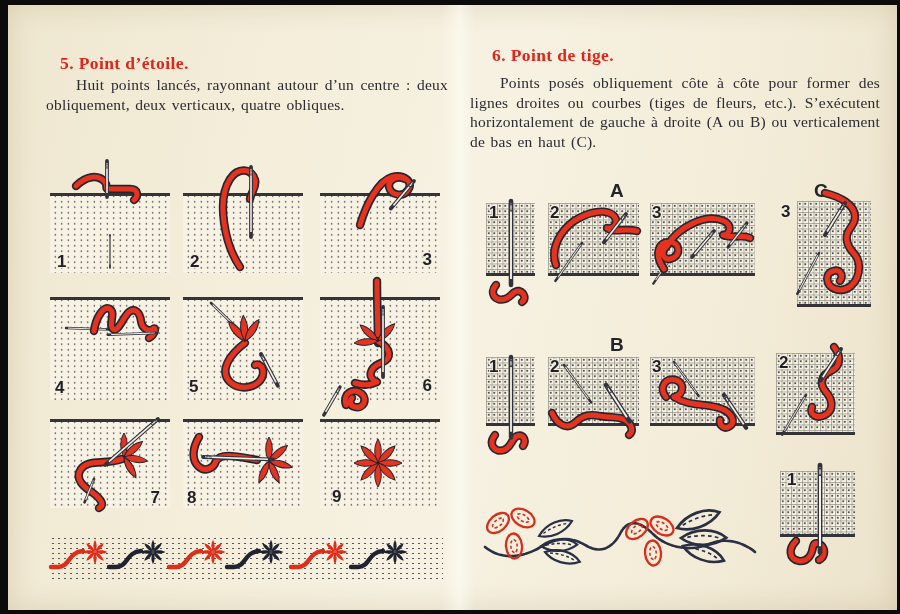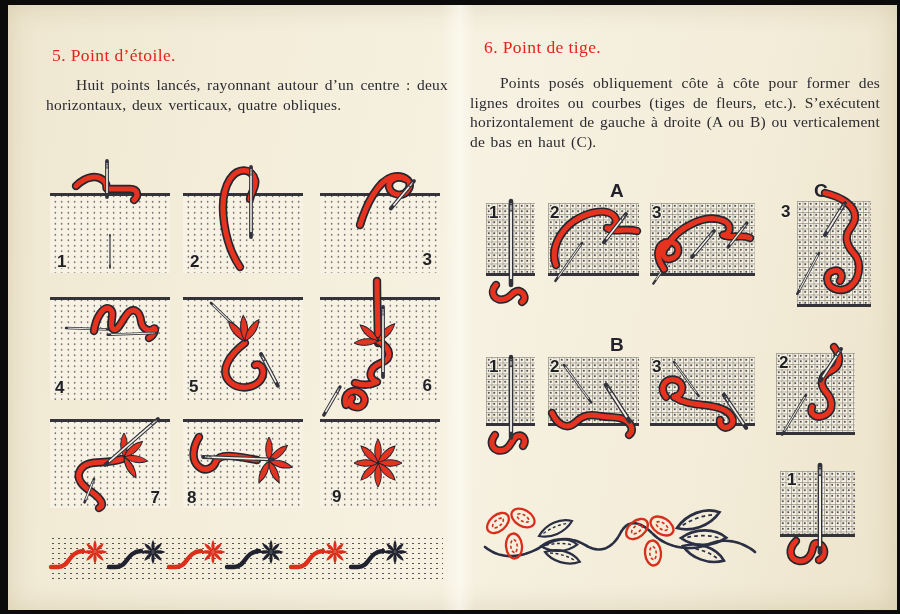--- a/index.html
+++ b/index.html
@@ -10,21 +10,21 @@
   .spread{
     position:absolute;left:8px;top:5px;width:889px;height:605px;
     background:linear-gradient(100deg,#efe7d0 0%,#f4eedb 30%,#f6f1e1 52%,#f3ecd8 78%,#ece3cb 100%);
     box-shadow:inset 0 0 28px rgba(120,95,40,.18);
   }
   .gutter{
     position:absolute;left:433px;top:0;width:34px;height:100%;
     background:linear-gradient(90deg,rgba(180,160,110,0),rgba(255,255,248,.55) 55%,rgba(180,160,110,0));
   }
   h2.sec-title{
-    position:absolute;margin:0;font-size:17.5px;font-weight:400;letter-spacing:.4px;
+    position:absolute;margin:8px;font-size:17.5px;font-weight:700;letter-spacing:.4px;
     color:#e0251a;font-family:"Liberation Serif", serif;
   }
   p.sec-body{
     position:absolute;margin:0;font-size:15.5px;line-height:1.26;color:#2b2b31;
     text-align:justify;text-indent:30px;letter-spacing:.2px;word-spacing:1.5px;
   }
   .panel{position:absolute;}
   .cloth{
     position:absolute;left:0;top:0;right:0;bottom:0;box-sizing:border-box;
     background-color:#f7f2e3;
@@ -107,21 +107,21 @@
       <ellipse rx="6.5" ry="3.2" stroke-dasharray="3 2.2" stroke-width="1.6"></ellipse>
     </g>
   </defs>
 </svg>
 
 <div class="spread">
   <div class="gutter"></div>
 
   <section>
     <h2 class="sec-title" style="left:44px;top:40px;">5. Point d’étoile.</h2>
-    <p class="sec-body" style="left:38px;top:70px;width:402px;">Huit points lancés, rayonnant autour d’un centre : deux horizontaux, deux verticaux, quatre obliques.</p>
+    <p class="sec-body" style="left:38px;top:70px;width:402px;">Huit points lancés, rayonnant autour d’un centre : deux obliquement, deux verticaux, quatre obliques.</p>
 
     <div class="panel" style="left:42px;top:188px;width:120px;height:80px">
       <div class="cloth dotcloth"></div>
       <svg class="art" width="120" height="80" viewBox="0 0 120 80">
         <defs>
             <path id="t1" d="M26,-7 C36,-17 48,-19 55,-11 C58,-7 55,-4 58,-4 L80,-4 C88,-4 89,3 84,7"></path>
           </defs>
         <use href="#t1" class="to"></use>
           <use href="#t1" class="ti"></use>
         <use href="#needle" transform="translate(57,-32)"></use>

